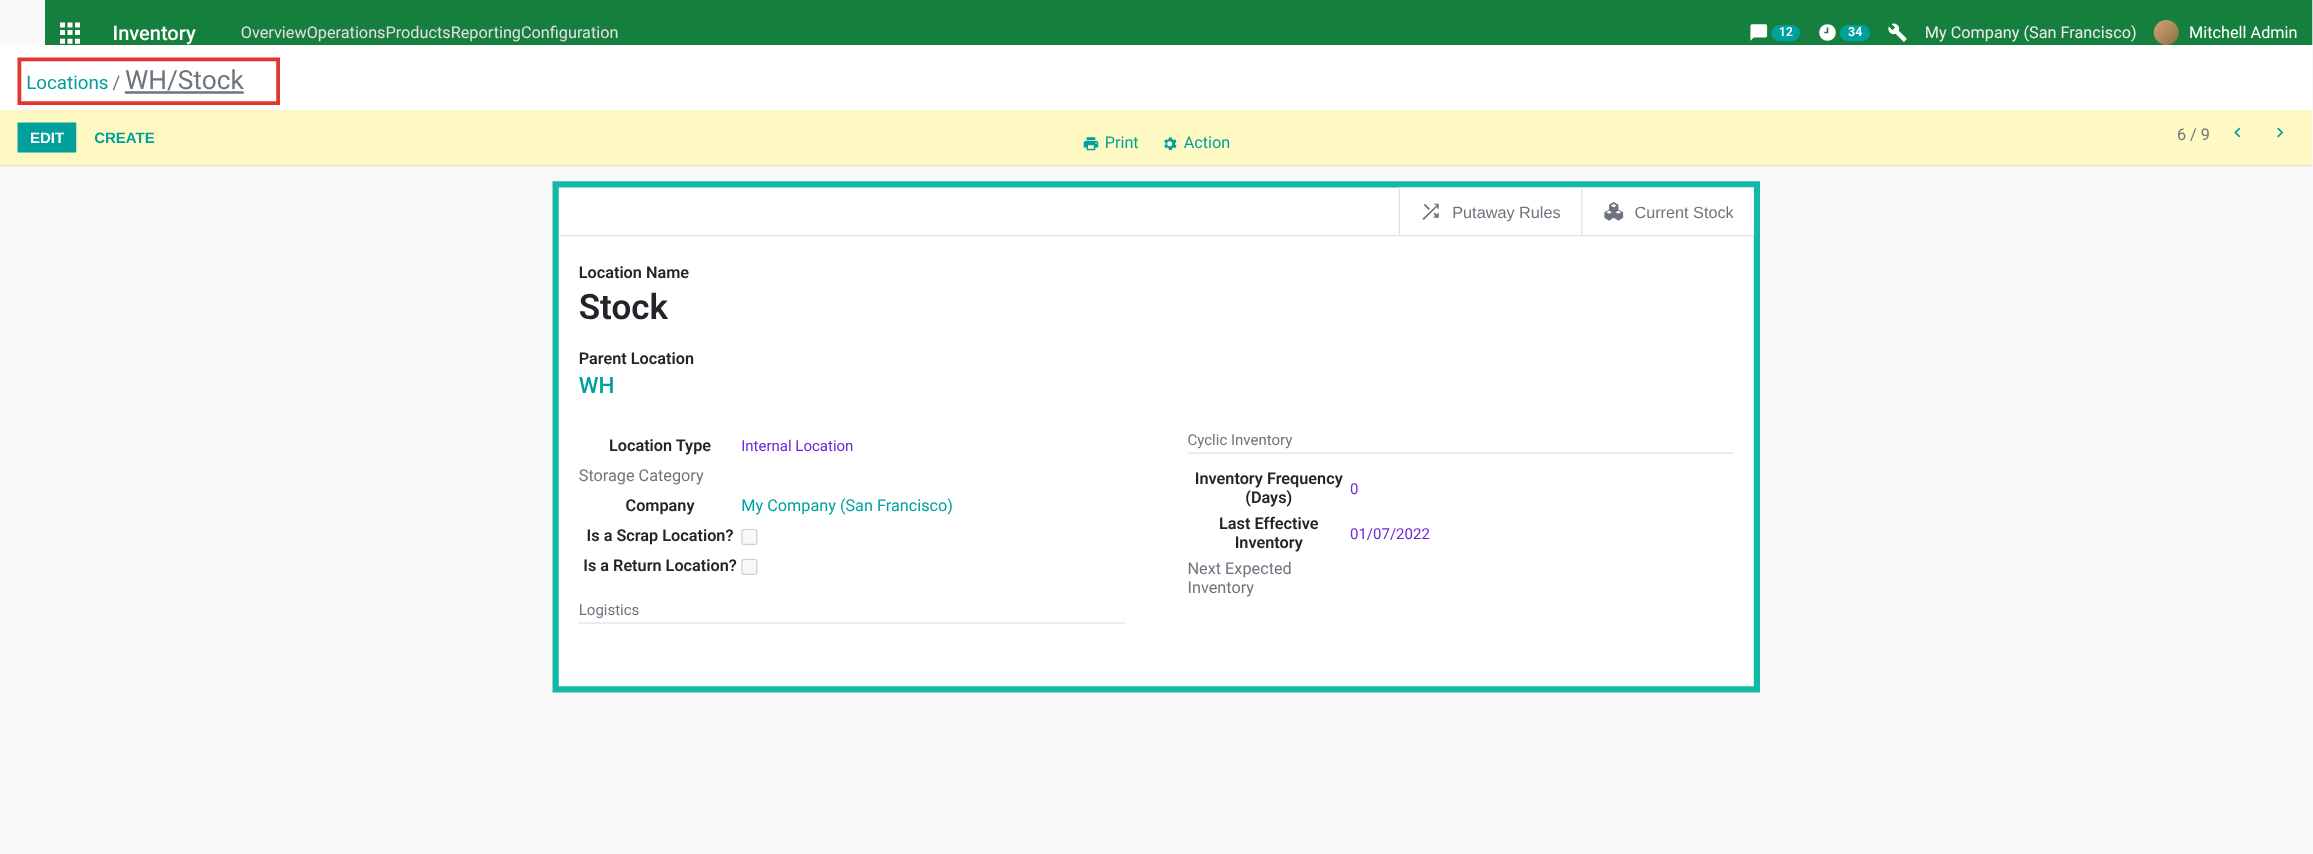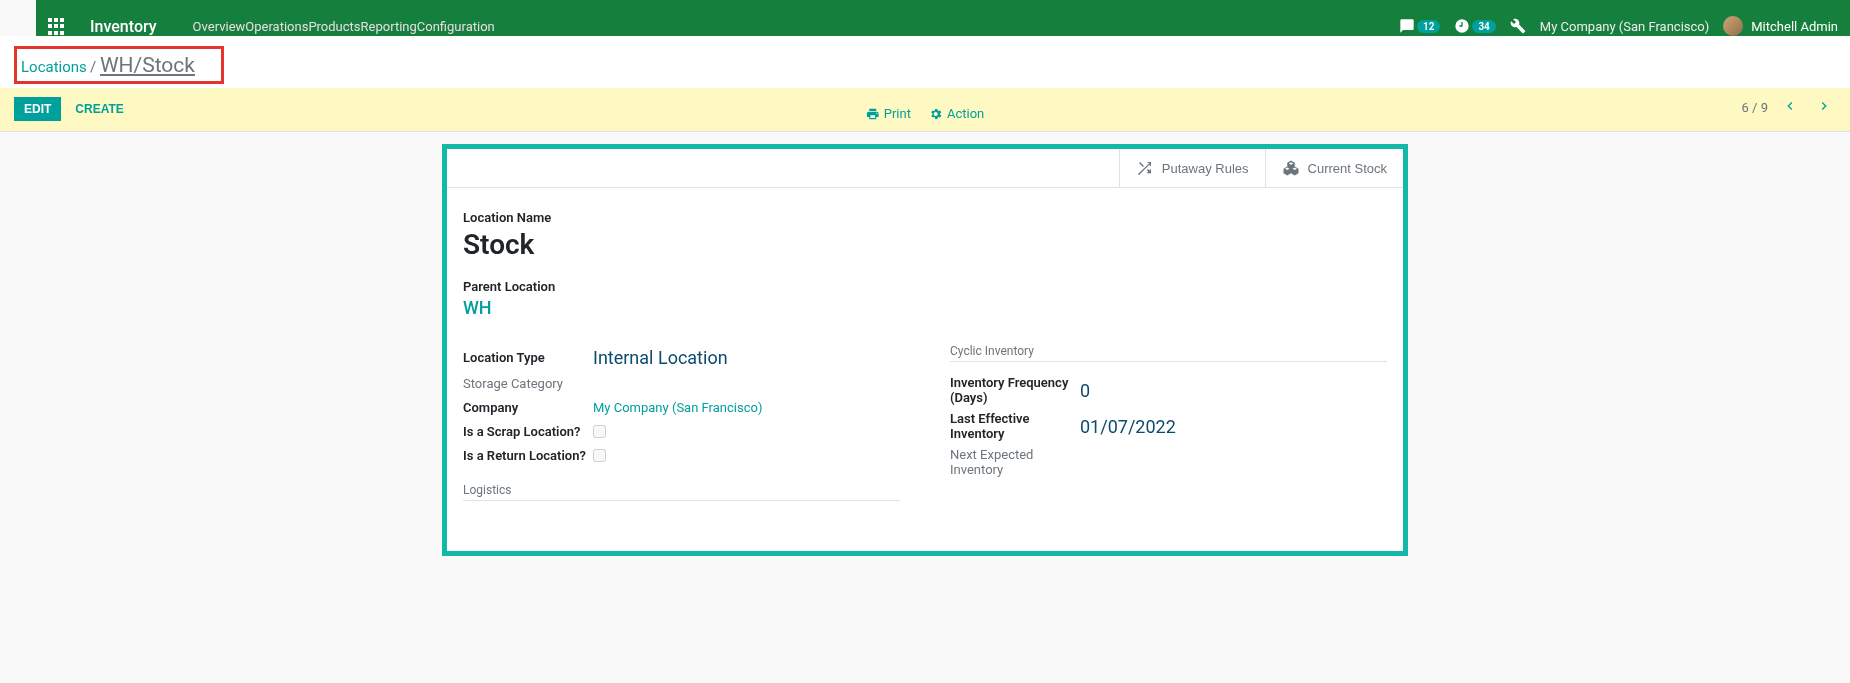--- a/index.html
+++ b/index.html
@@ -49,23 +49,23 @@
 .sheet-body { padding: 22px 16px 40px; }
 .title-block { margin-bottom: 26px; }
 .field-label-top { font-size: 13px; font-weight: 600; color: #212529; margin-bottom: 3px; }
 .record-title { font-size: 28px; font-weight: 600; color: #212529; }
 .parent-link { color: #00a09d; font-size: 18px; font-weight: 500; margin-top: 2px; }
 
 .two-col { display: flex; gap: 50px; }
 .col { flex: 1; }
 .section-title { font-size: 12px; color: #6c757d; border-bottom: 1px solid #dee2e6; padding-bottom: 3px; margin-bottom: 10px; }
 .field-row { display: flex; padding: 3px 0; align-items: center; min-height: 24px; }
-.field-label { width: 130px; font-size: 13px; font-weight: 600; color: #212529; }
+.field-label { width: 130px; font-size: 13px; font-weight: 600; color: #212529; text-align: center; }
 .field-label-muted { width: 130px; font-size: 13px; color: #6c757d; }
-.field-value { font-size: 18px; color: #0c4a6e; }
+.field-value { font-size: 12px; color: #6d28d9; }
 .field-value-link { font-size: 13px; color: #00a09d; cursor: pointer; }
 .checkbox { width: 13px; height: 13px; }
 
 .logistics-highlight { border: 3px solid #e3352e; display: inline-flex; padding: 6px 10px 6px 2px; margin-top: 2px; }
 .logistics-highlight .field-label { width: 128px; }
 
 </style>
 </head>
 <body>
 

